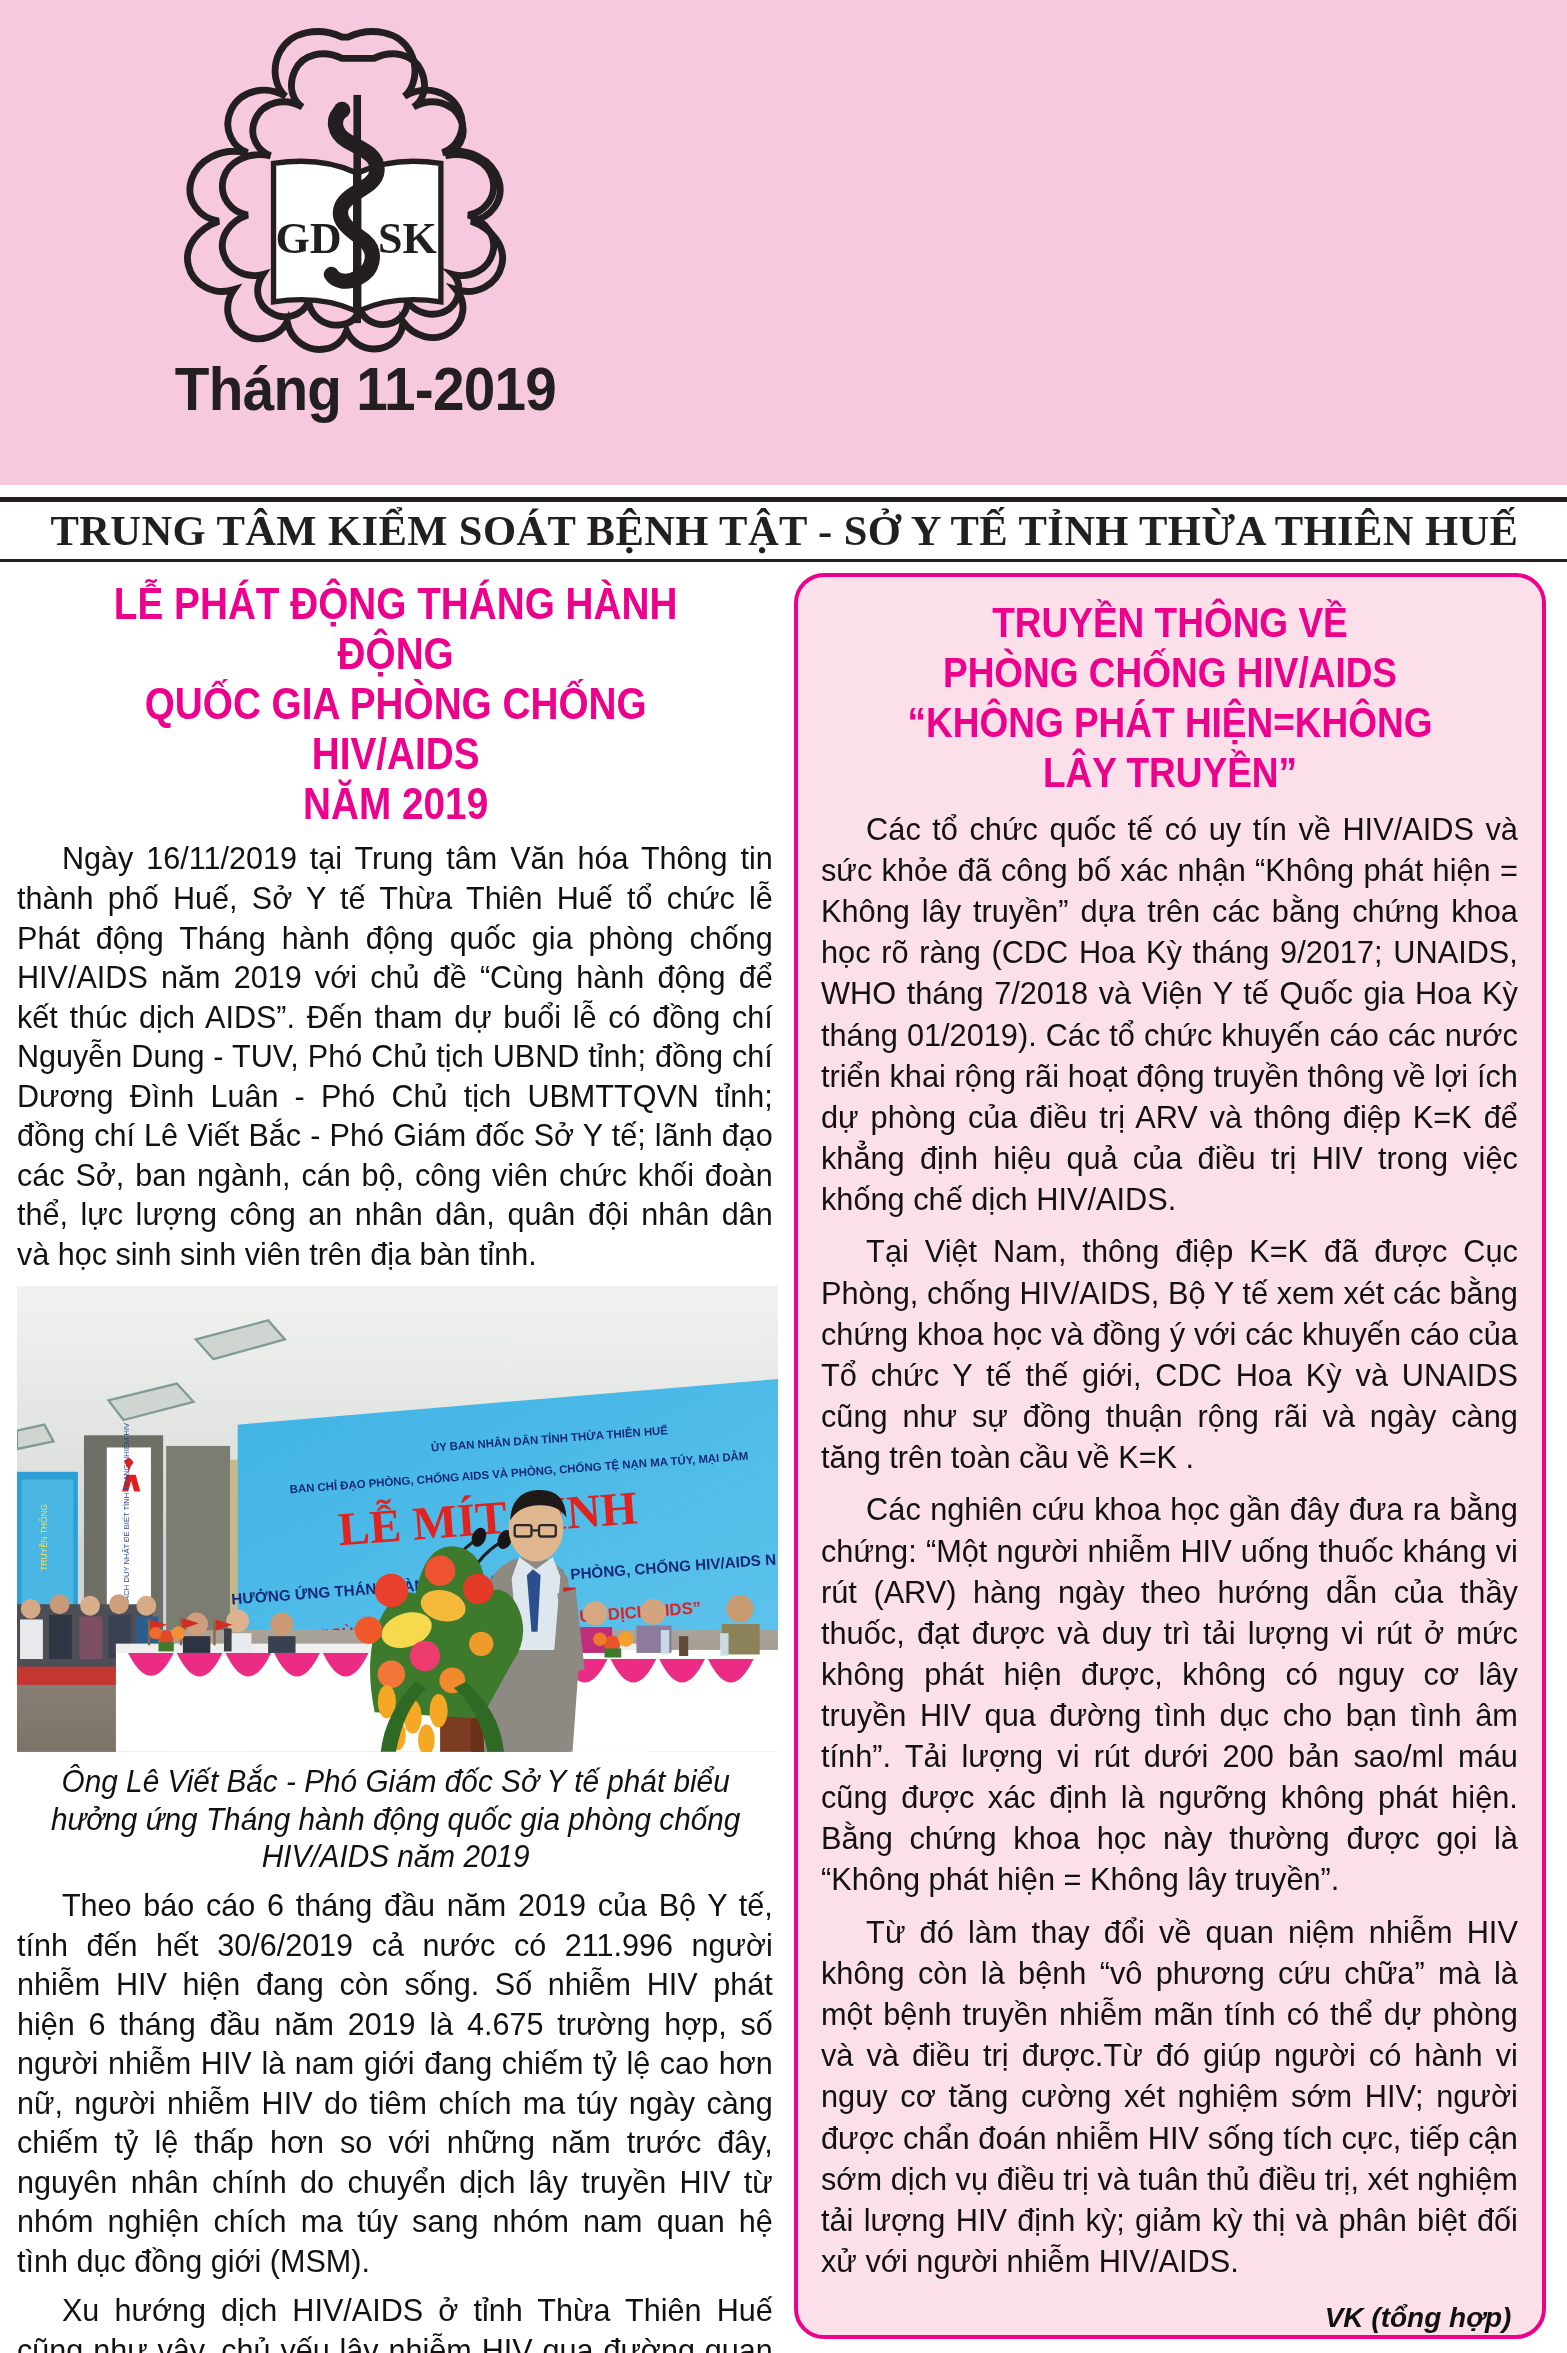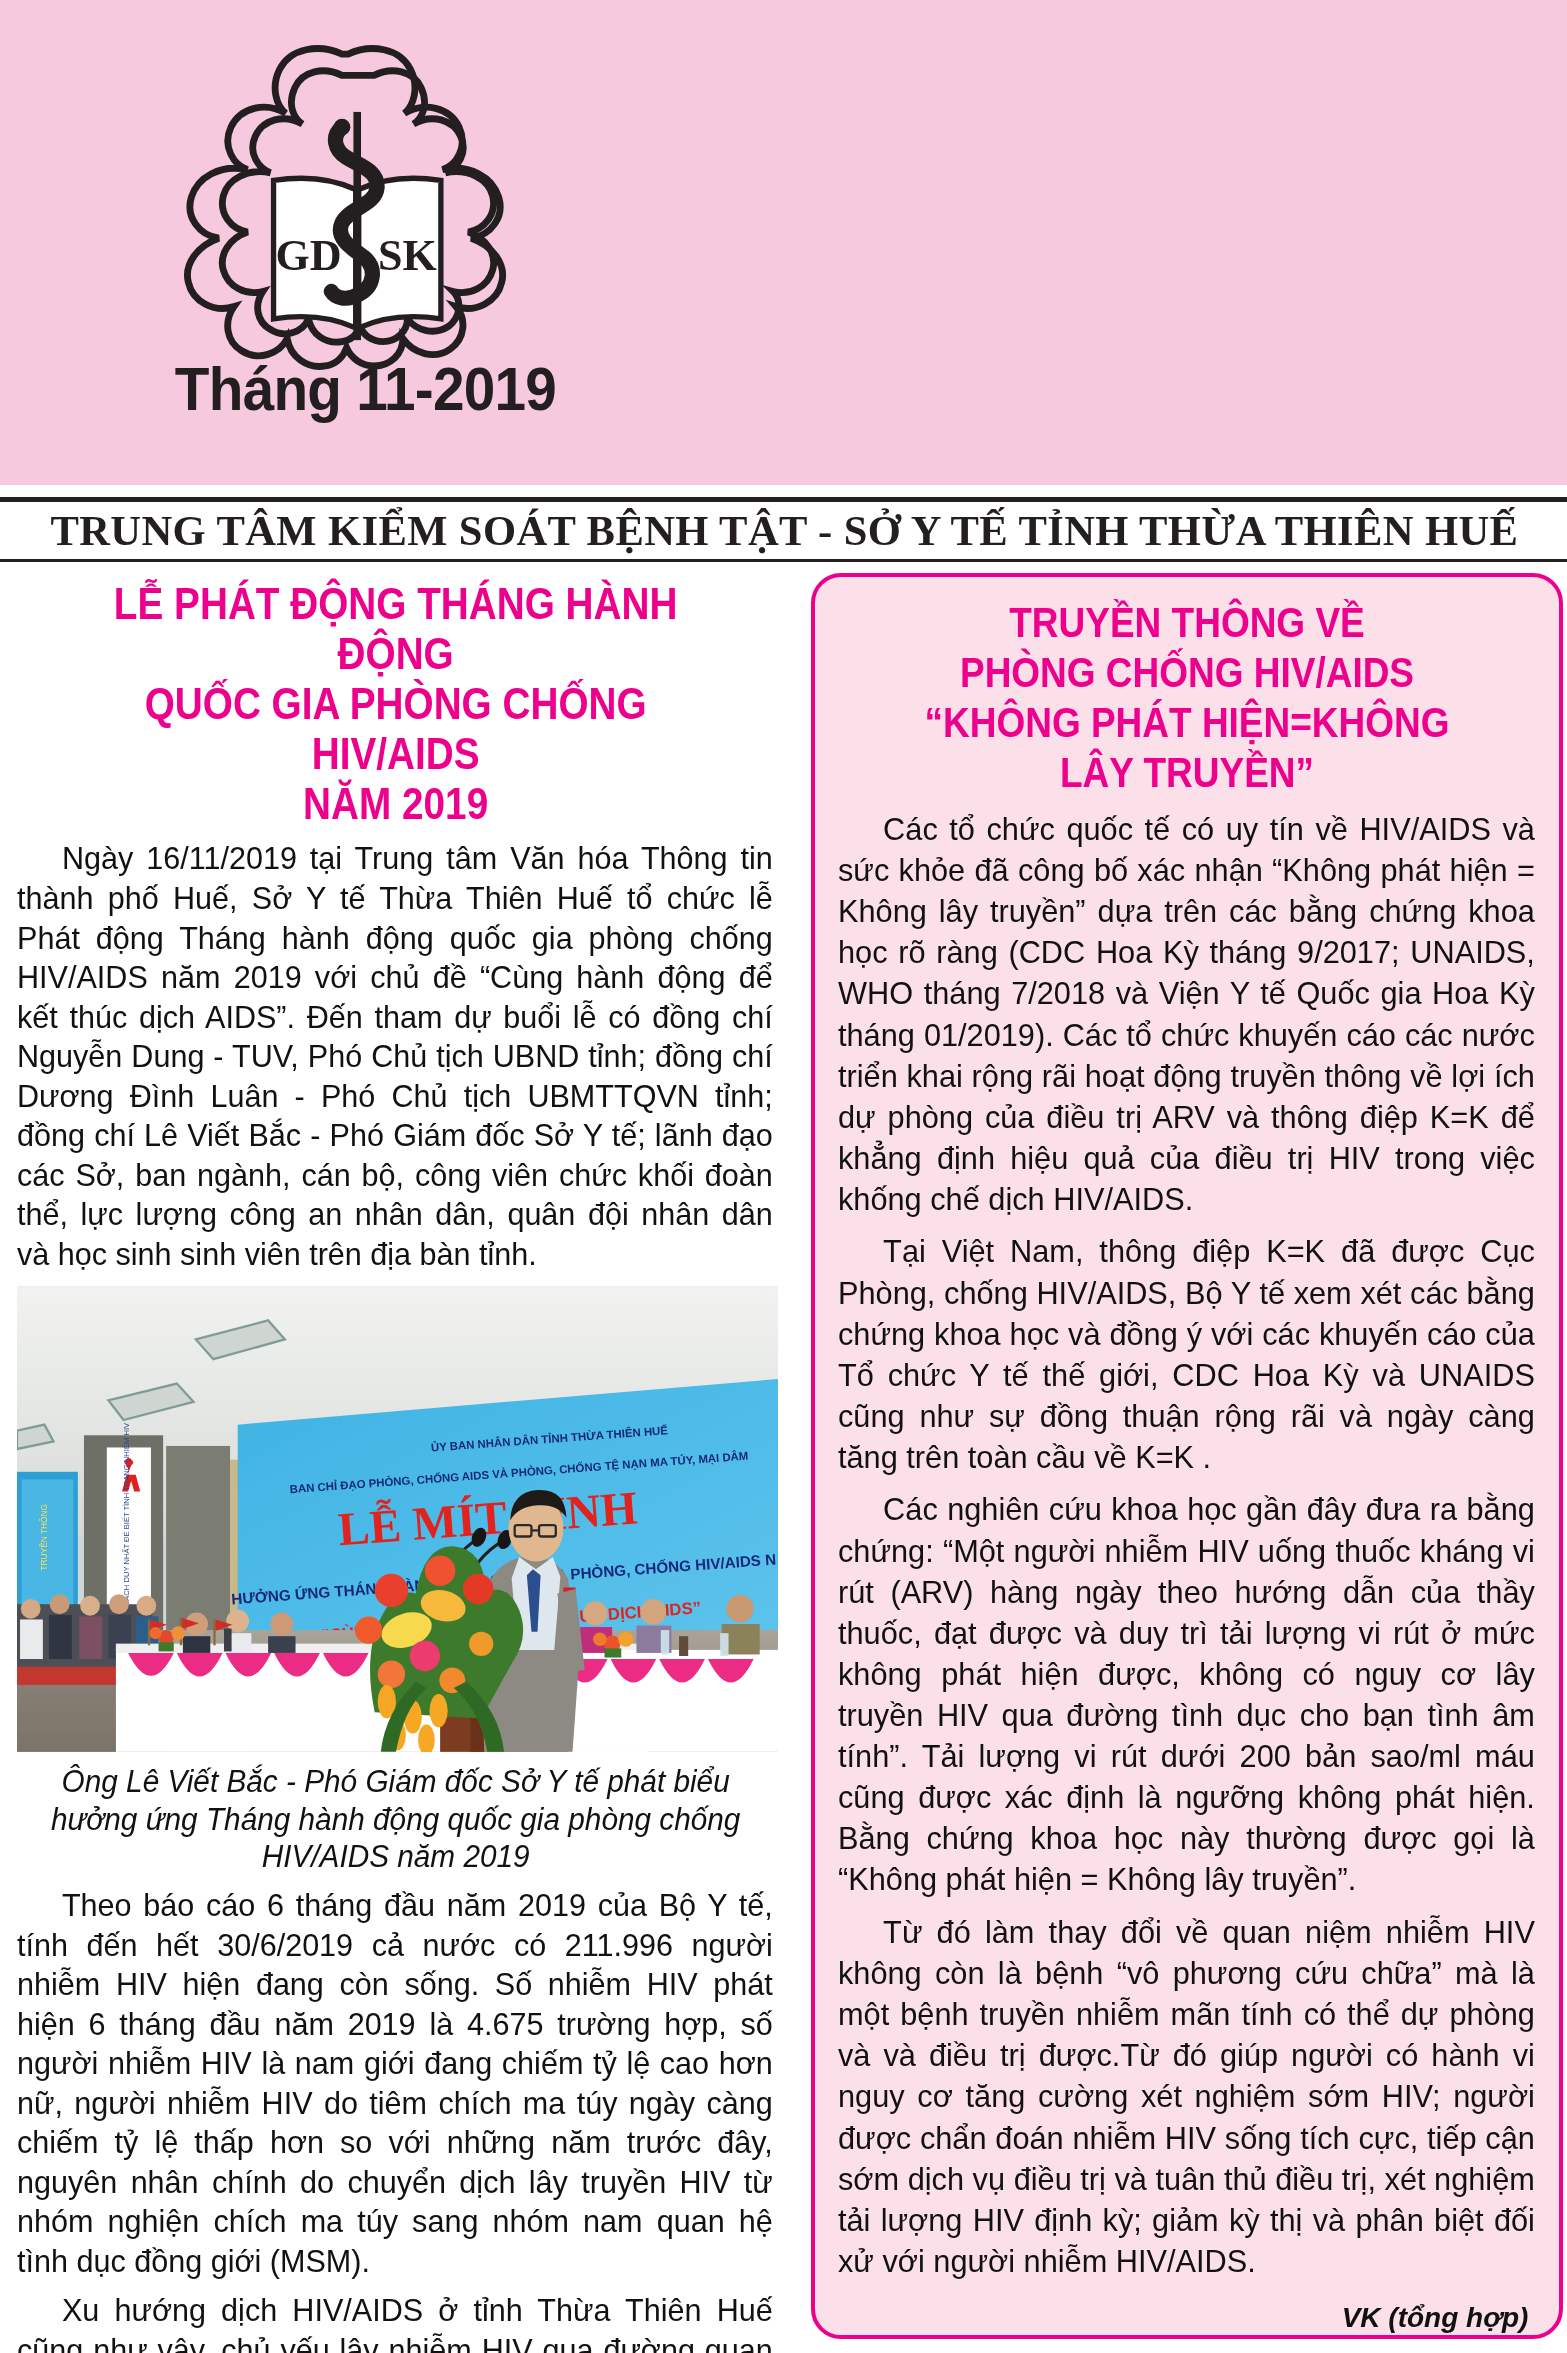--- a/index.html
+++ b/index.html
@@ -21,21 +21,21 @@
   .masthead {
     position: relative;
     width: 1568px;
     height: 485px;
     background: #f7c9de;
     overflow: hidden;
   }
   .logo-wrap {
     position: absolute;
     left: 91px;
-    top: 28px;
+    top: 11px;
     width: 502px;
     height: 358px;
   }
   .issue-date {
     position: absolute;
     left: 99px;
     top: 354px;
     width: 533px;
     text-align: center;
     font-family: "Liberation Sans", sans-serif;
@@ -125,21 +125,21 @@
   .col-left {
     position: absolute;
     left: 0px;
     top: 6px;
     width: 794px;
     height: 1780px;
     padding: 0 20px 0 16.7px;
   }
   .col-right {
     position: absolute;
-    left: 811px;
+    left: 794px;
     top: 10.7px;
     width: 752px;
     height: 1766px;
     background: #fbdfe9;
     border: 4.6px solid #ec008c;
     border-radius: 30px;
     padding: 10.7px 23px 13.7px 23px;
     overflow: hidden;
   }
 

